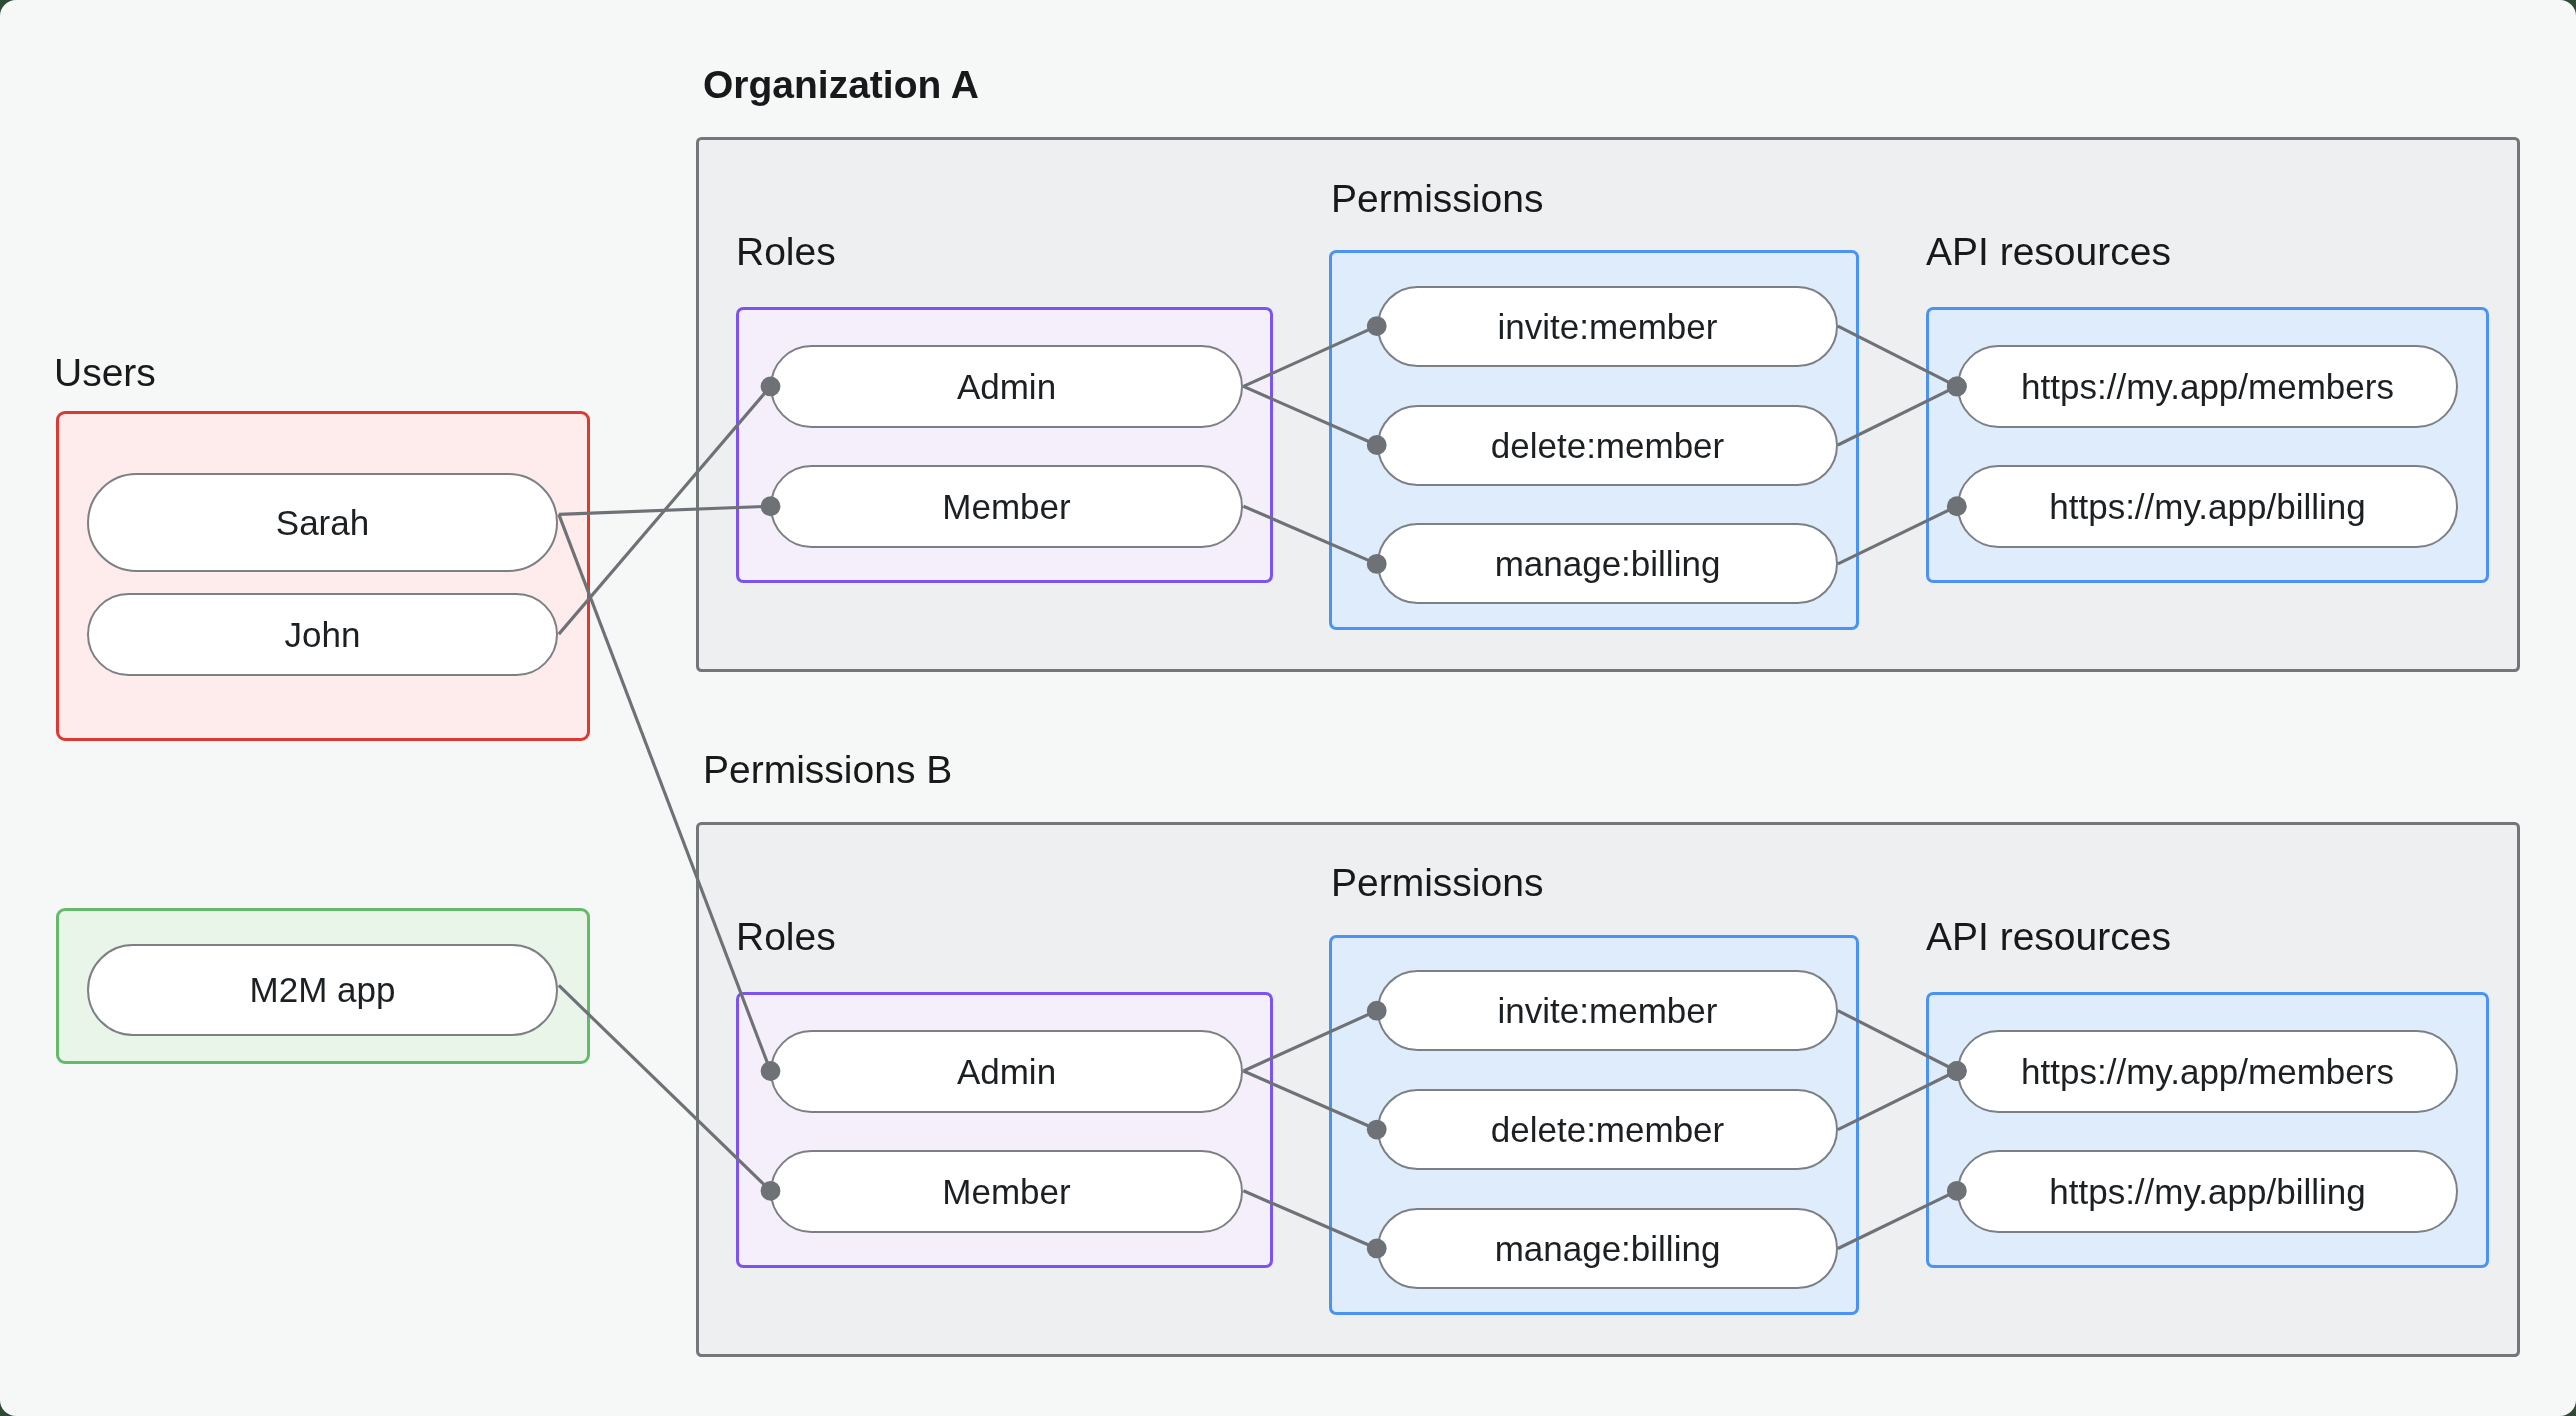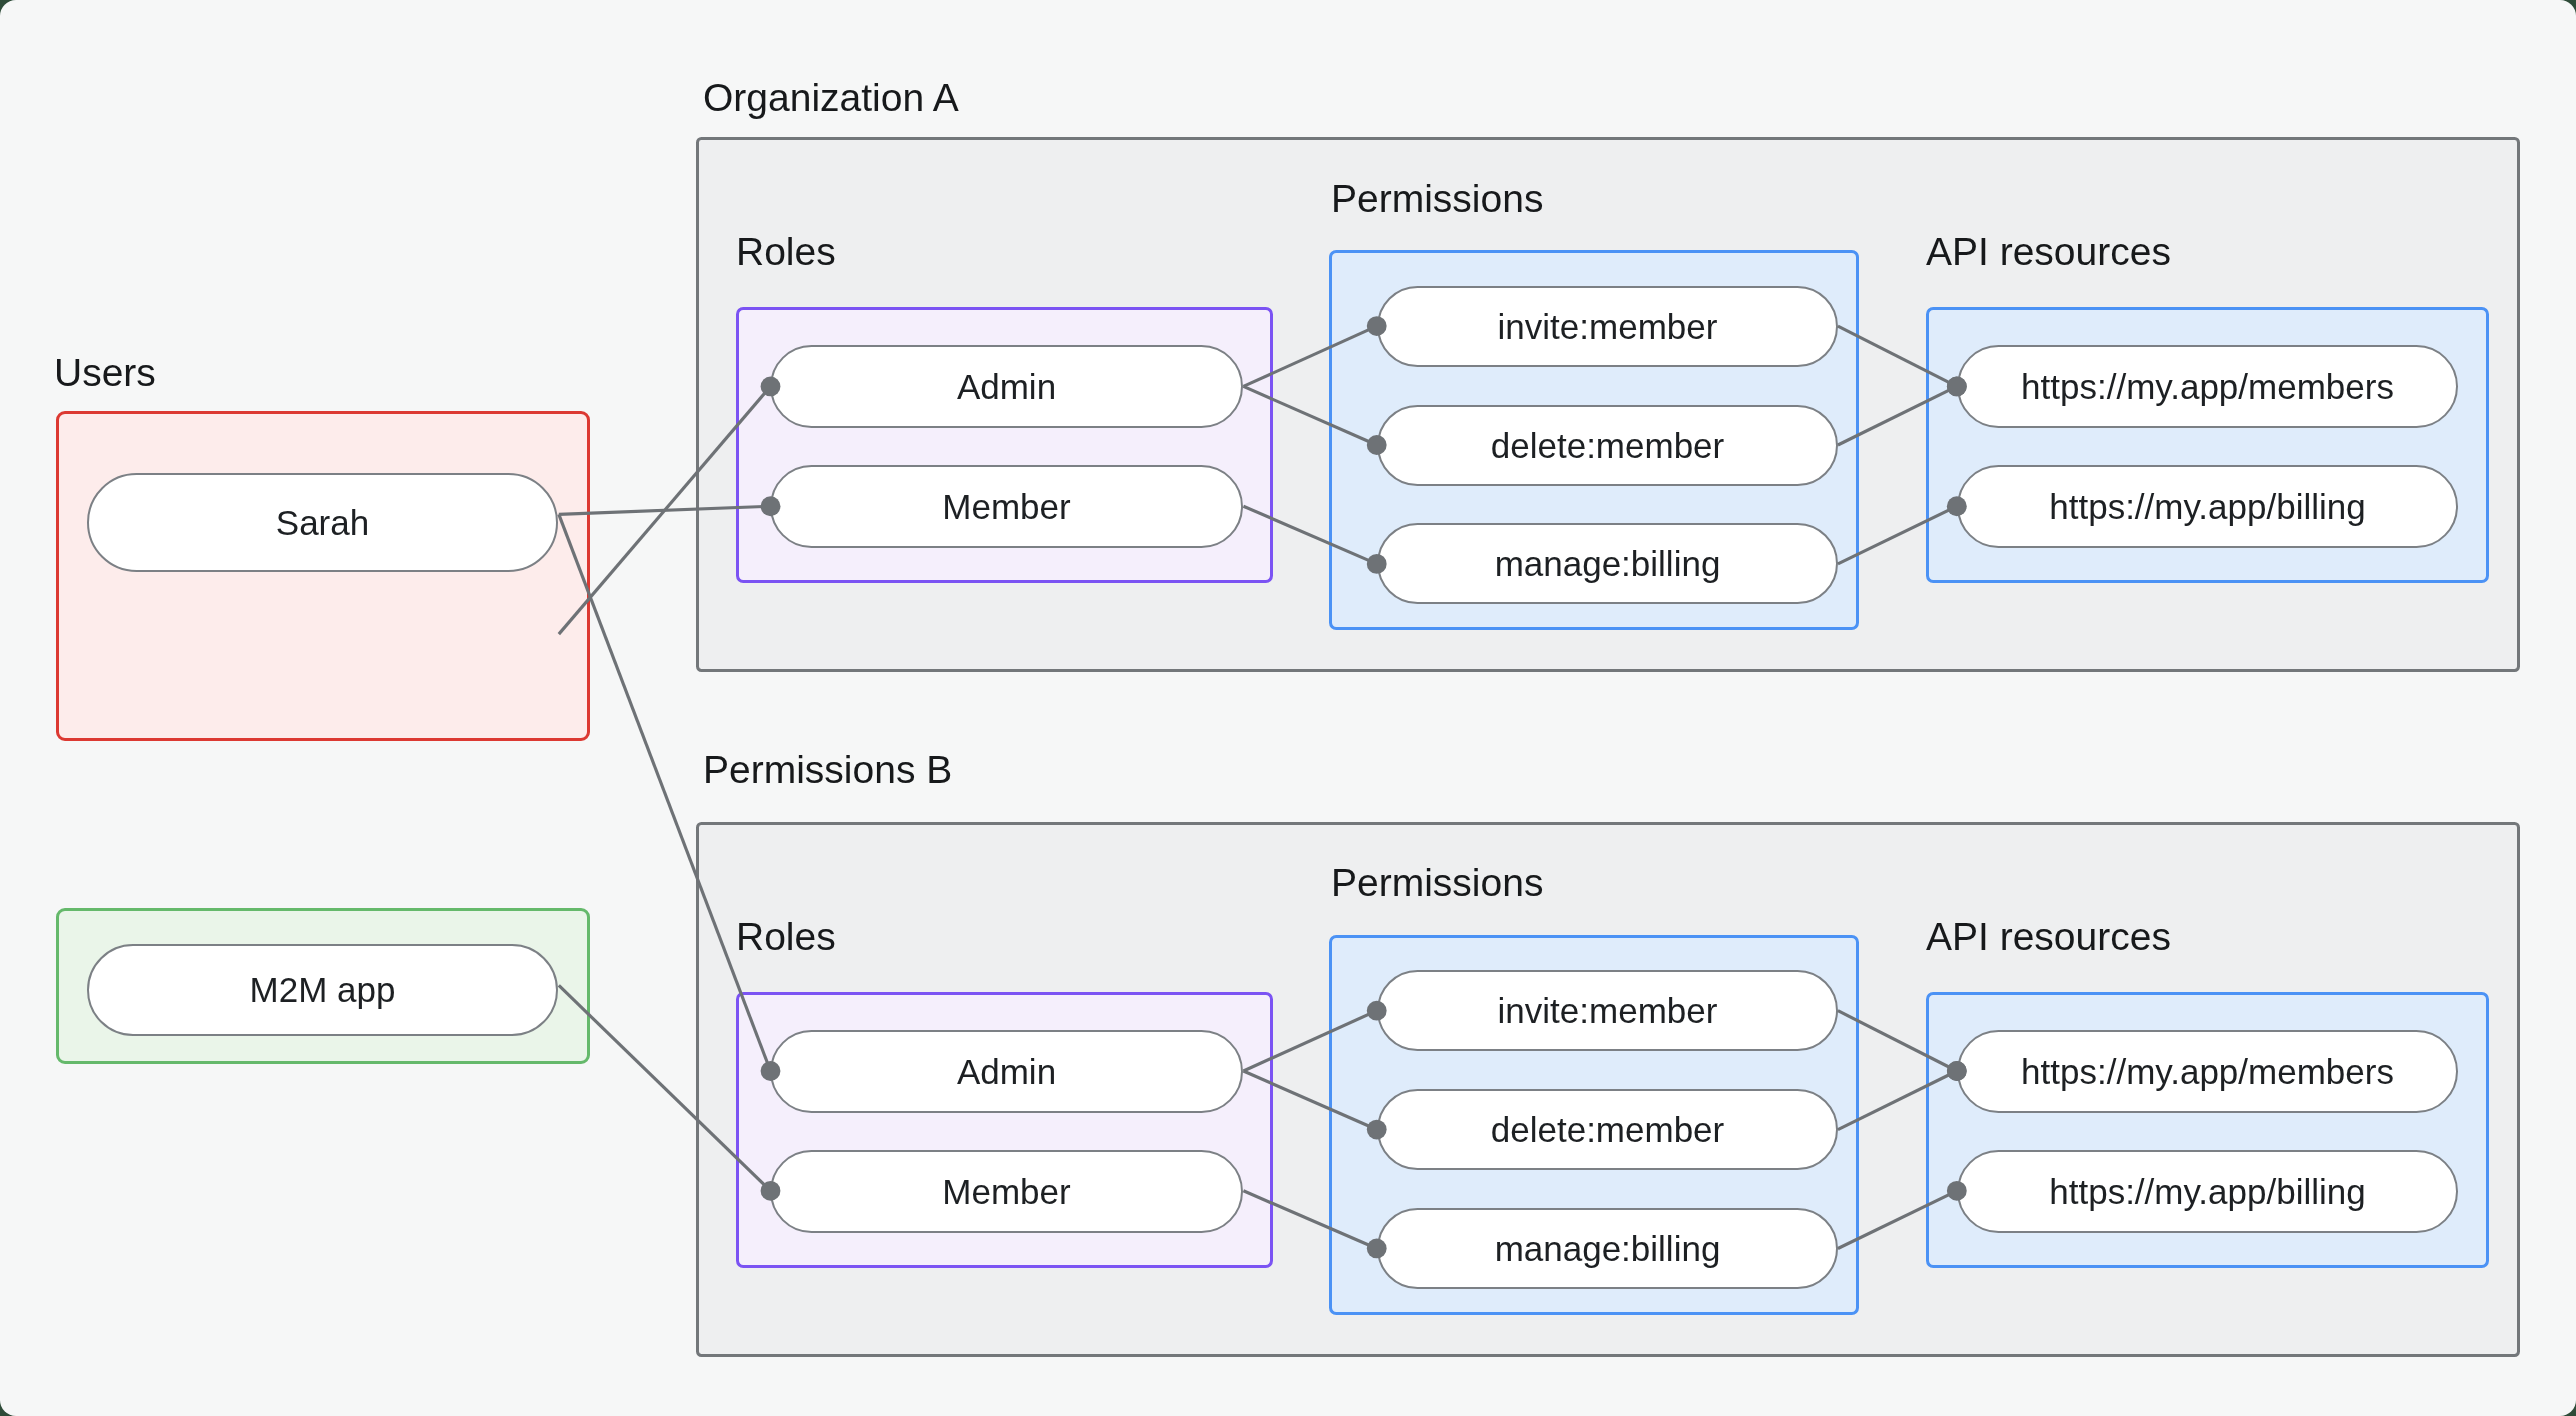--- a/index.html
+++ b/index.html
@@ -71,25 +71,26 @@
   }
 </style>
 </head>
 <body>
 
 <div class="stage">
 
   <div class="section-label" style="left:54px; top:351px;text-align:center;">Users</div>
   <div class="group red" style="left:56px; top:411px; width:534px; height:330px;"></div>
   <div class="pill" style="left:87px; top:473px; width:471px; height:99px;">Sarah</div>
+  <div class="pill" style="left:87px; top:593px; width:471px; height:83px;">John</div>
 
   <div class="group green" style="left:56px; top:908px; width:534px; height:156px;"></div>
   <div class="pill" style="left:87px; top:944px; width:471px; height:92px;">M2M app</div>
 
-  <div class="section-label" style="left:703px; top:76px;">Organization A</div>
+  <div class="section-label" style="left:703px; top:63px;font-weight:bold;">Organization A</div>
   <div class="group org" style="left:696px; top:137px; width:1824px; height:535px;"></div>
 
   <div class="section-label" style="left:736px; top:230px;">Roles</div>
   <div class="group purple" style="left:736px; top:307px; width:537px; height:276px;"></div>
   <div class="pill" style="left:770px; top:345px; width:473px; height:83px;">Admin</div>
   <div class="pill" style="left:770px; top:465px; width:473px; height:83px;">Member</div>
 
   <div class="section-label" style="left:1331px; top:177px;">Permissions</div>
   <div class="group blue" style="left:1329px; top:250px; width:530px; height:380px;"></div>
   <div class="pill" style="left:1377px; top:286px; width:461px; height:81px;">invite:member</div>

